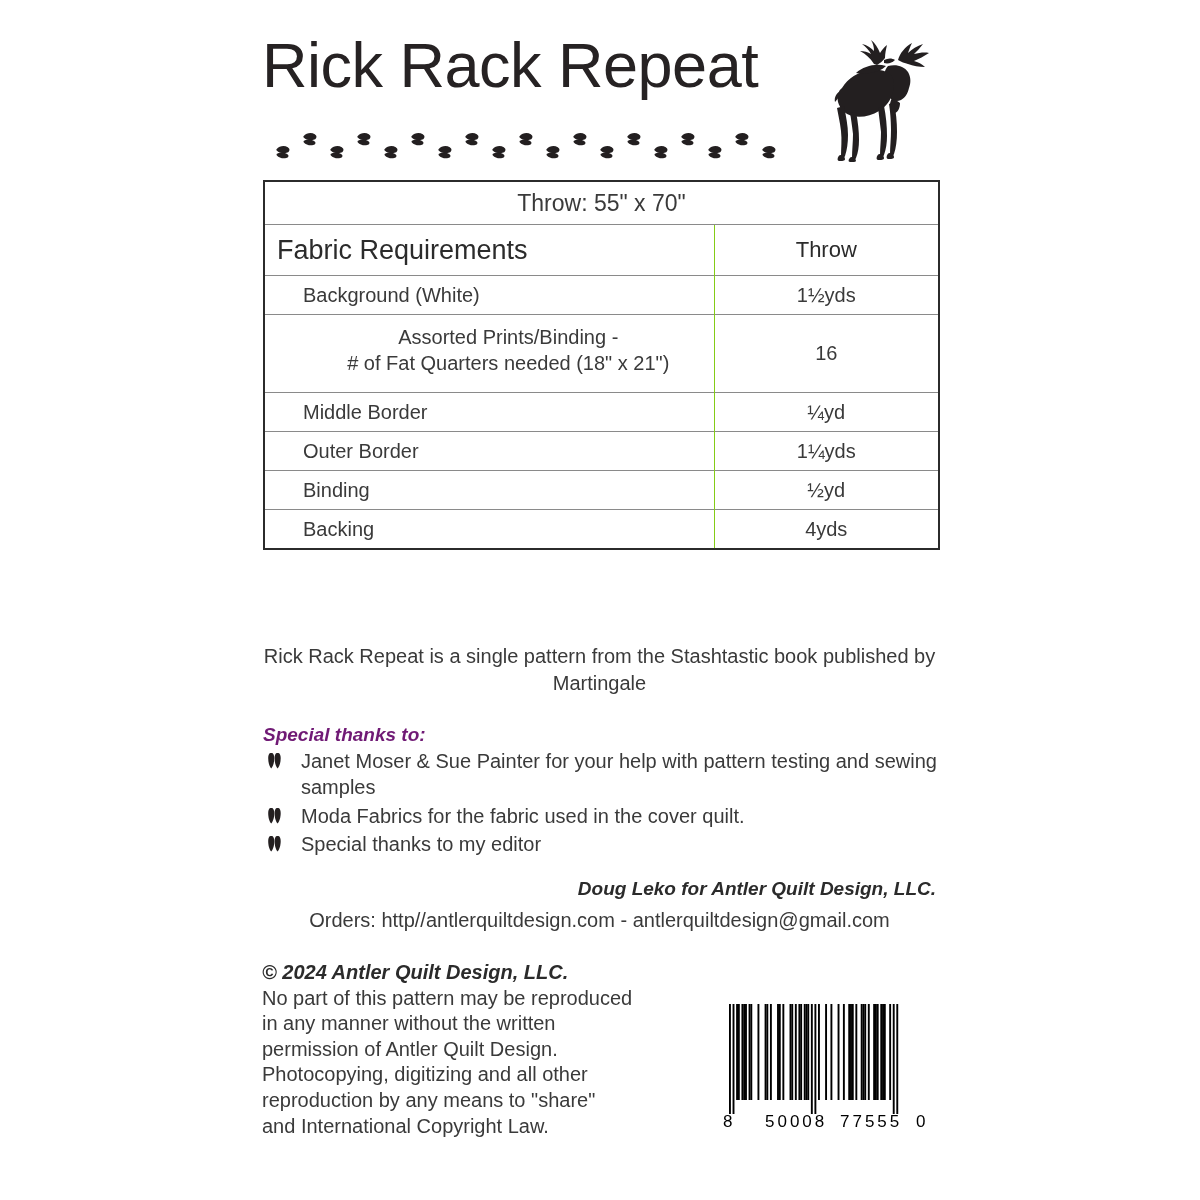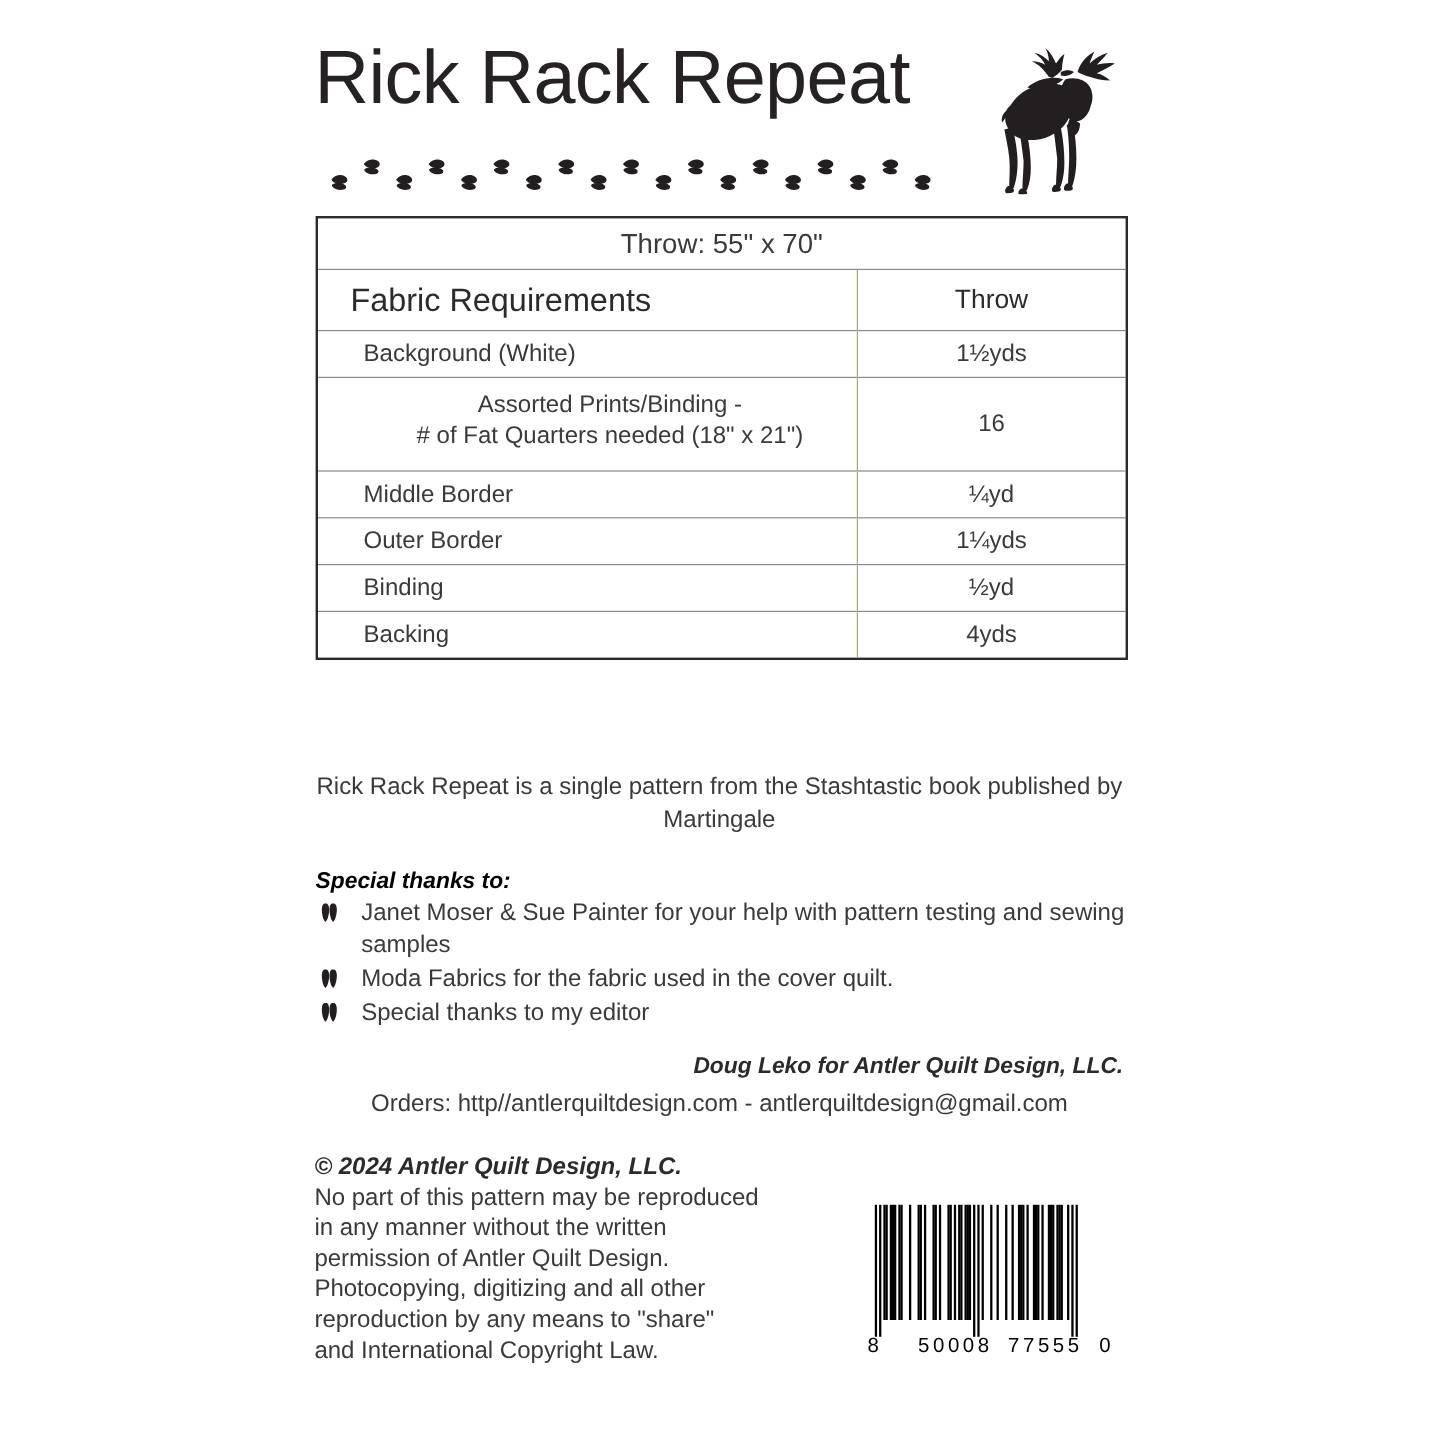--- a/index.html
+++ b/index.html
@@ -80,21 +80,21 @@
 
   .size-row td {
     text-align: center;
     font-size: 23px;
     height: 42px;
     padding: 0 6px;
   }
   .head-row td.hdr-left {
     font-size: 27px;
     height: 50px;
-    padding-left: 27px;
+    padding-left: 12px;
     color: #2b2b2b;
   }
   .head-row td.col2 {
     font-size: 22px;
     color: #2b2b2b;
   }
   .item-row td.item-left {
     font-size: 20px;
     height: 38px;
     padding-left: 38px;
@@ -122,21 +122,21 @@
     color: #3a3a3a;
   }
 
   .thanks-head {
     position: absolute;
     left: 263px;
     top: 724px;
     font-size: 19px;
     font-style: italic;
     font-weight: bold;
-    color: #000000;
+    color: #701a75;
   }
   .thanks-list {
     position: absolute;
     left: 263px;
     top: 748px;
     width: 680px;
   }
   .thanks-item {
     position: relative;
     padding-left: 38px;

